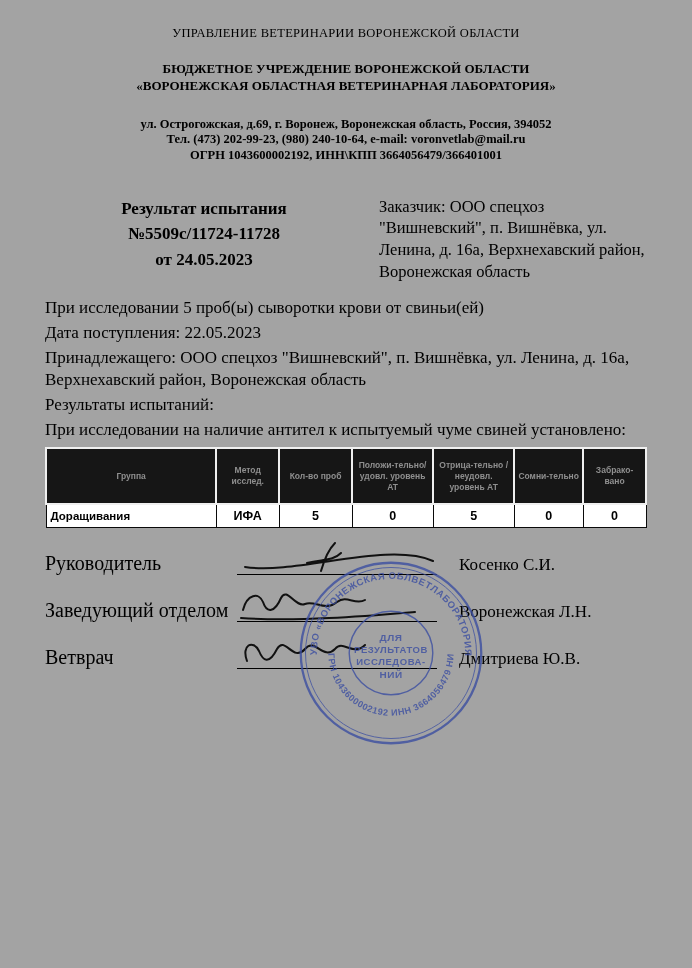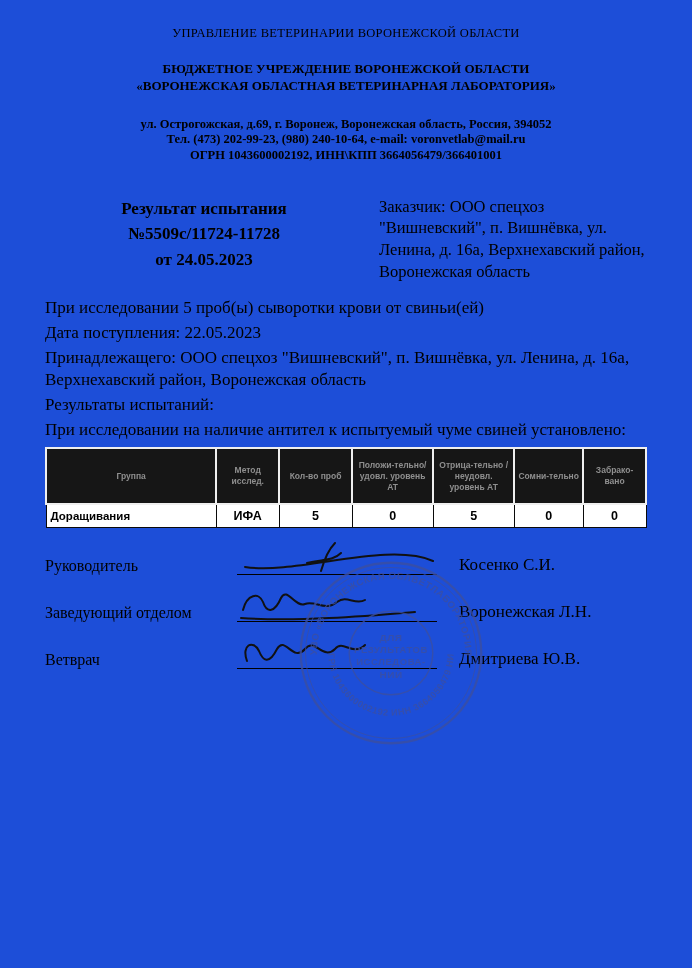--- a/index.html
+++ b/index.html
@@ -1,32 +1,32 @@
 <!DOCTYPE html>
 <html><head>
 <meta charset="utf-8">
 <style>
   html,body{margin:0;padding:0;}
   body{width:692px;height:968px;background:#ffffff;color:#000;font-family:"Liberation Serif",serif;}
-  .page{position:relative;width:692px;height:968px;box-sizing:border-box;padding:26px 45px 0;overflow:hidden;background:#1d4ed8;}
+  .page{position:relative;width:692px;height:968px;box-sizing:border-box;padding:26px 45px 0;overflow:hidden;background:#a3a3a3;}
   .center{text-align:center;}
   .org-top{font-size:12.5px;letter-spacing:.3px;}
   .org-bold{font-weight:bold;font-size:13px;line-height:1.3;margin-top:20px;}
   .letterhead{font-weight:bold;font-size:12.5px;line-height:1.25;margin-top:22px;}
   .info-row{display:flex;justify-content:space-between;margin-top:32px;}
   .result-block{width:262px;margin-left:28px;text-align:center;font-weight:bold;font-size:17px;line-height:1.5;}
   .customer-block{width:268px;font-size:16.5px;line-height:1.32;}
   .body-text{margin-top:14px;font-size:17px;line-height:1.3;}
   .body-text p{margin:0 0 3px;}
   table.results{border-collapse:collapse;width:100%;margin-top:6px;font-family:"Liberation Sans",sans-serif;table-layout:fixed;}
   table.results th{background:#161616;color:#8f8f8f;font-size:8.5px;font-weight:bold;border:2px solid #efefef;padding:2px;line-height:1.3;height:50px;vertical-align:middle;}
   table.results td{border:1.6px solid #0a0a0a;font-weight:bold;font-size:12.5px;text-align:center;padding:2px 4px;height:18px;background:#fff;}
   table.results td.first{text-align:left;font-size:11.5px;margin-top:16px;}
   .sig-row{display:flex;align-items:flex-end;margin-top:20px;height:27px;}
-  .sig-role{width:192px;font-size:16px;}
+  .sig-role{width:192px;font-size:20px;}
   .sig-line{width:200px;border-bottom:1.6px solid #000;position:relative;height:27px;}
   .sig-line svg{position:absolute;left:0;bottom:-5px;}
   .sig-name{margin-left:22px;font-size:17px;}
   .footer-note{margin-top:18px;text-align:center;font-weight:bold;font-size:12.5px;}
   .stamp{position:absolute;left:296px;top:558px;width:190px;height:190px;opacity:.8;pointer-events:none;}
   .stamp text{font-family:"Liberation Sans",sans-serif;font-weight:bold;letter-spacing:.6px;}
   .scribble{stroke:#111;stroke-width:2;fill:none;stroke-linecap:round;}
 </style>
 </head>
 <body>

